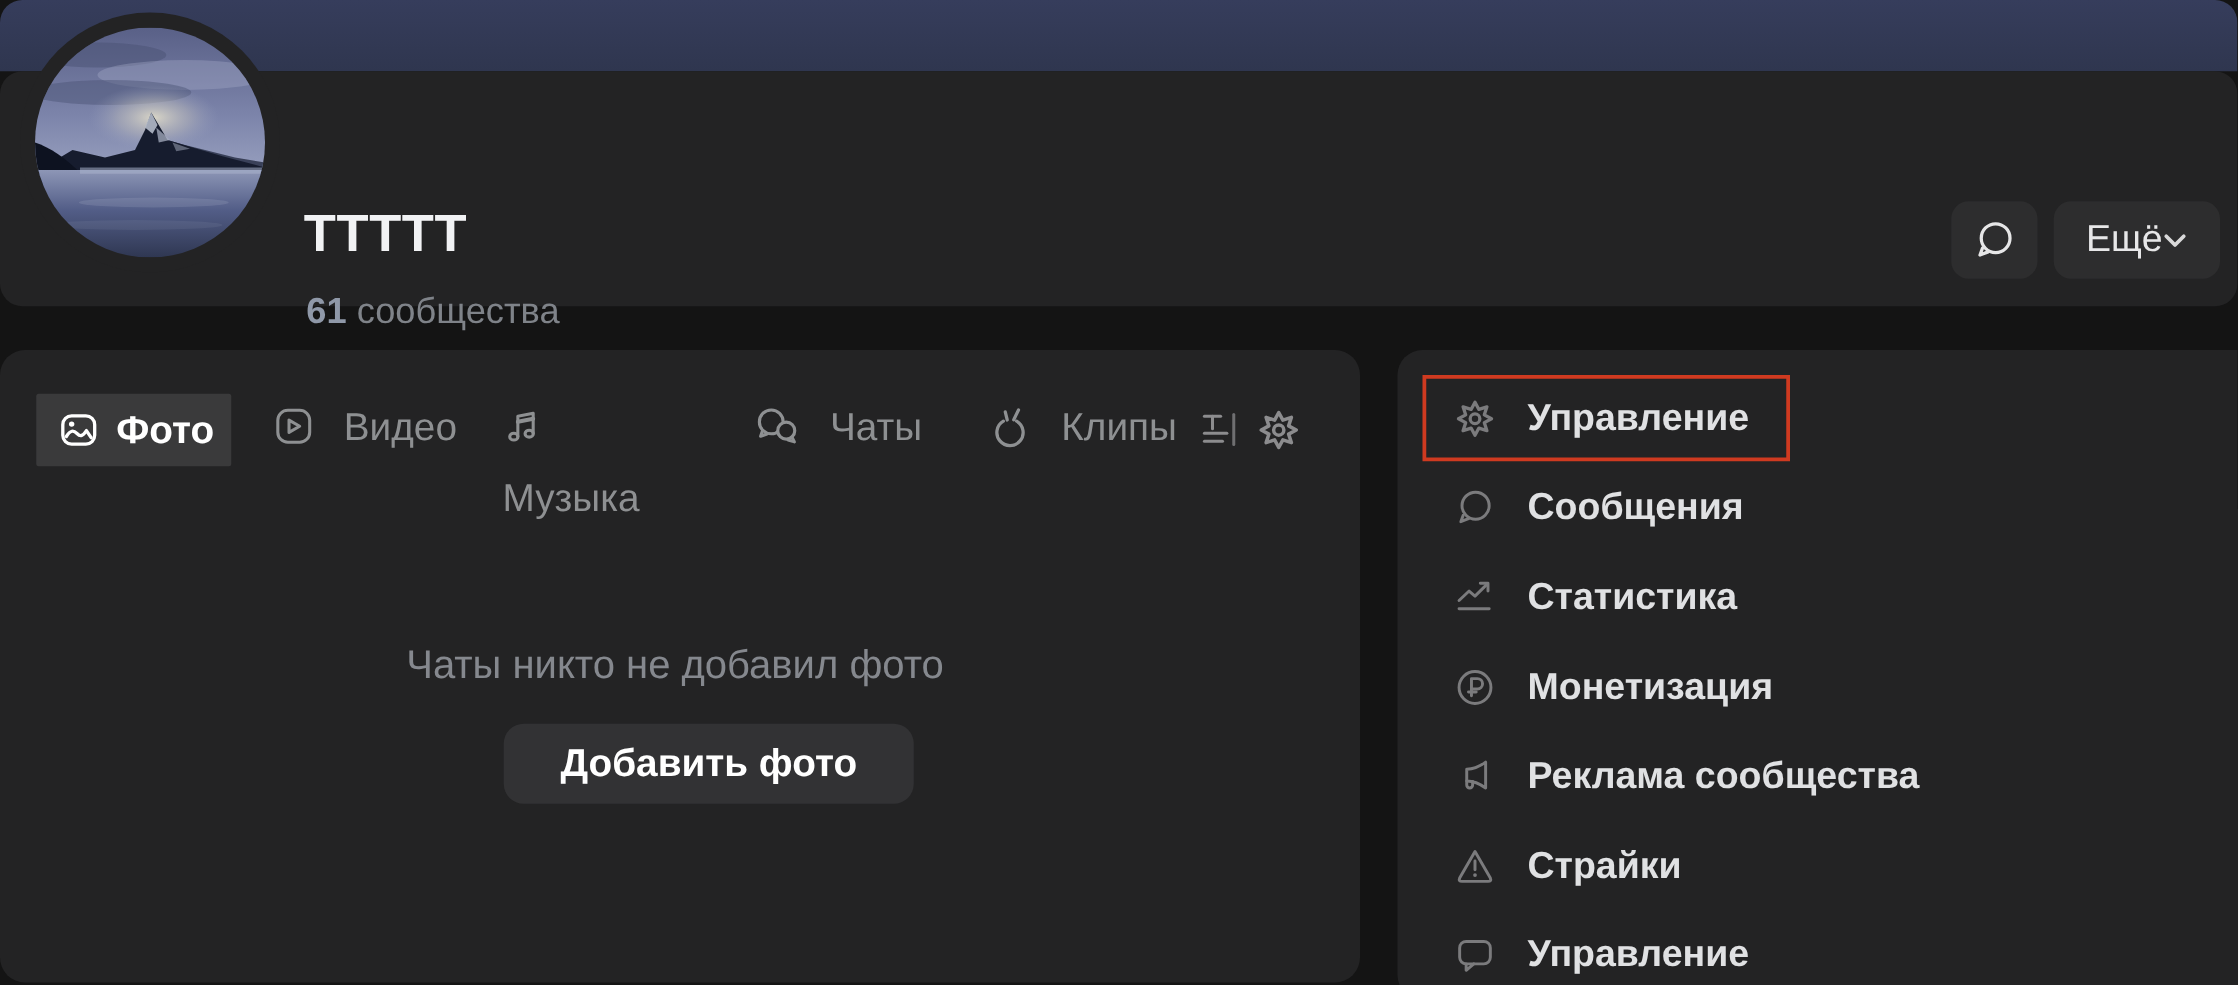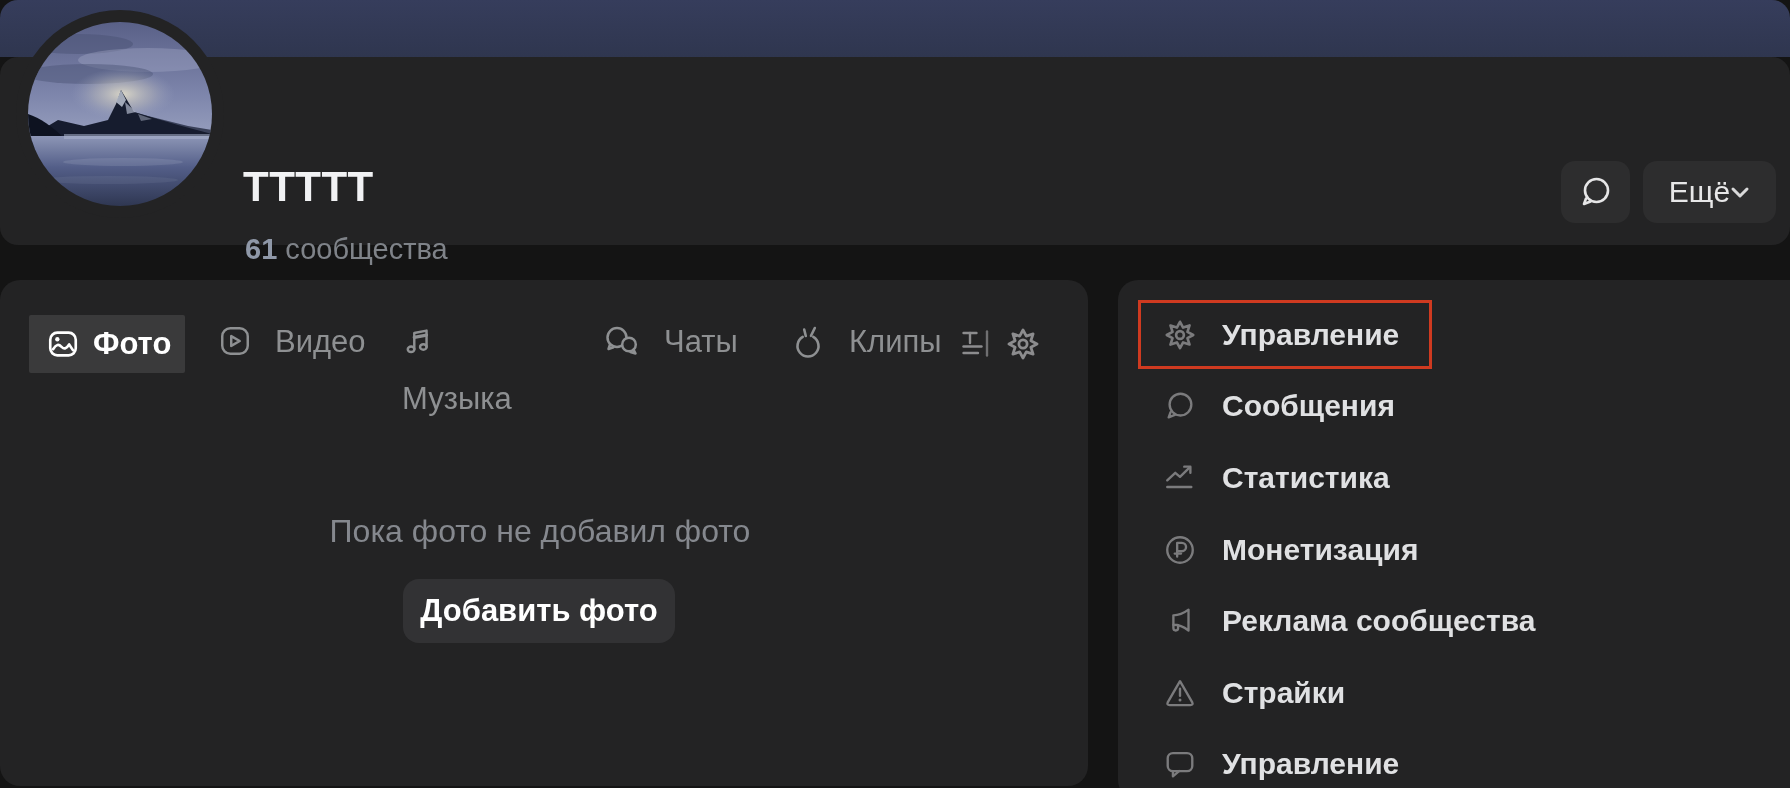--- a/index.html
+++ b/index.html
@@ -29,21 +29,21 @@
   
   .main-card{left:0;top:280px;width:1088px;height:506px;background:var(--card_bg);border-radius:20px;}
   .tab-pill{left:29px;top:35px;width:156px;height:58px;border-radius:2px;background:var(--pill_bg);display:flex;align-items:center;padding-left:17px;gap:13px;cursor:pointer;}
   .tab-pill .tab-label{color:#fff;font-size:31px;font-weight:600;}
   .tab{display:flex;align-items:flex-start;gap:23px;cursor:pointer;top:44px;height:40px;}
   .tab .tab-label{color:var(--txt_gray);font-size:31px;font-weight:500;}
   .tab-video{left:218px;} .tab-music{left:402px;flex-direction:column;} .tab-chats{left:603px;} .tab-clips{left:792px;}
   .icon-btn{top:46px;width:38px;height:36px;cursor:pointer;display:flex;align-items:center;justify-content:center;}
   .sections-btn{left:958px;} .tabs-gear-btn{left:1004px;}
   .empty-text{left:0;top:233px;width:1080px;text-align:center;color:var(--txt_dim);font-size:32px;}
-  .btn-addphoto{left:403px;top:299px;width:272px;height:64px;border-radius:16px;background:var(--btn_mid);color:#fff;font-size:31px;font-weight:600;}
+  .btn-addphoto{left:403px;top:299px;width:328px;height:64px;border-radius:16px;background:var(--btn_mid);color:#fff;font-size:31px;font-weight:600;}
 
   
   .sidebar-card{left:1118px;top:280px;width:700px;height:520px;background:var(--card_bg);border-radius:20px;padding-top:19px;}
   .side-item{position:relative;height:71.6px;display:flex;align-items:center;padding-left:45px;gap:25px;cursor:pointer;}
   .side-item .side-label{color:#e0e1e3;font-size:30px;font-weight:700;text-align:center;}
   .side-icon{width:34px;height:34px;flex:0 0 34px;display:flex;align-items:center;justify-content:center;}
   .highlight-box{left:20px;top:20px;width:294px;height:69px;border:3px solid var(--highlight_red);pointer-events:none;}
 
   svg{display:block;}
 </style>
@@ -185,21 +185,21 @@
 
   <div class="abs icon-btn tabs-gear-btn">
     <span>
       <svg width="36" height="36" viewBox="-18 -18 36 36" fill="none" stroke="#8c8c8e" stroke-width="2.8" stroke-linejoin="round">
         <polygon points="14,0 7.9,3.3 10.1,10.1 3.3,7.9 0,14 -3.3,7.9 -10.1,10.1 -7.9,3.3 -14,0 -7.9,-3.3 -10.1,-10.1 -3.3,-7.9 0,-14 3.3,-7.9 10.1,-10.1 7.9,-3.3"></polygon>
         <circle cx="0" cy="0" r="4.1"></circle>
       </svg>
     </span>
   </div>
 
-  <div class="abs empty-text">Пока фото не добавил фото</div>
+  <div class="abs empty-text">Чаты никто не добавил фото</div>
   <button class="abs btn btn-addphoto">Добавить фото</button>
 </div>
 
 <div class="abs sidebar-card">
   <div class="abs highlight-box"></div>
 
   <div class="side-item">
     <span class="side-icon">
       <svg width="34" height="34" viewBox="-18 -18 36 36" fill="none" stroke="#7b7b7d" stroke-width="2.8" stroke-linejoin="round">
         <polygon points="14,0 7.9,3.3 10.1,10.1 3.3,7.9 0,14 -3.3,7.9 -10.1,10.1 -7.9,3.3 -14,0 -7.9,-3.3 -10.1,-10.1 -3.3,-7.9 0,-14 3.3,-7.9 10.1,-10.1 7.9,-3.3"></polygon>

